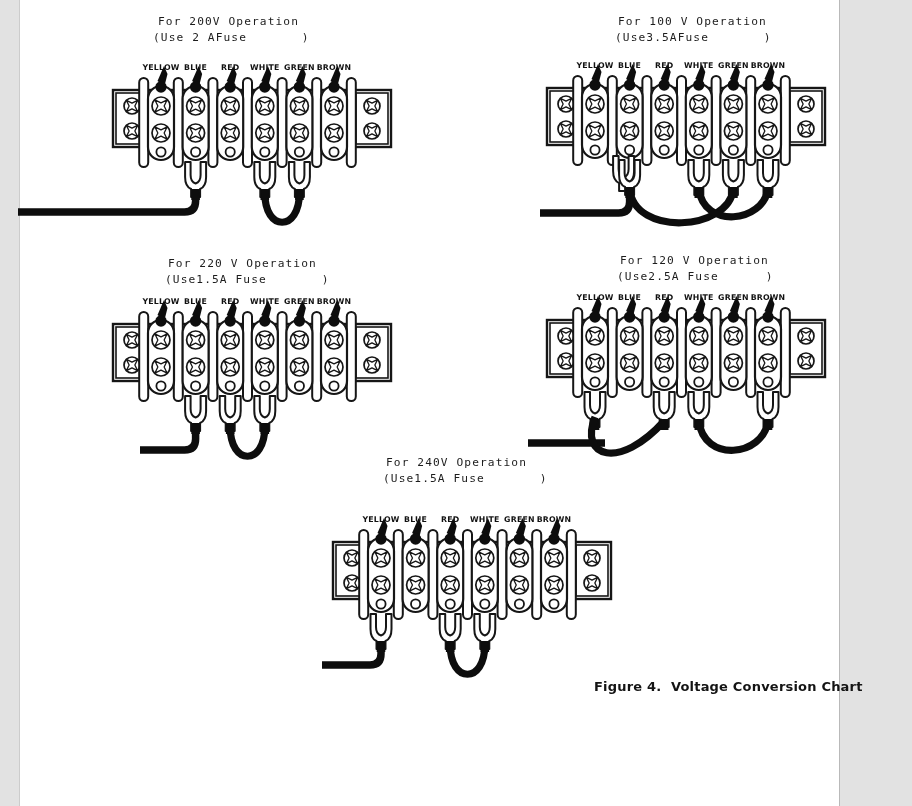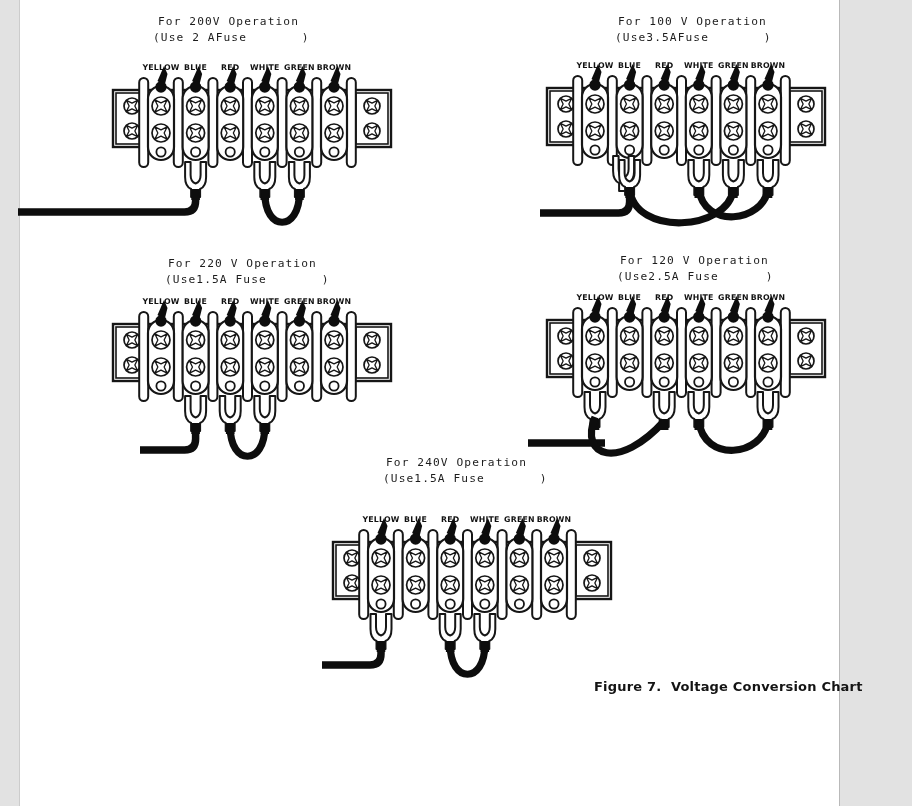--- a/index.html
+++ b/index.html
@@ -607,13 +607,13 @@
       L 156.8,72 L 156.8,85 Q 156.8,92 151.8,93.5
       Q 146.8,92 146.8,85 L 146.8,72 Z" fill="#fff" stroke="#161616" stroke-width="2" stroke-linejoin="round"></path>
       <rect x="147.5" y="99" width="8.6" height="11" fill="#0d0d0d"></rect>
       <path d="M 48,102 L 48,112 Q 48,123 37,123 L -11,123" stroke="#0d0d0d" stroke-width="7.5" fill="none"></path>
       <path d="M 117.2,103 C 117.2,142 151.8,142 151.8,103" stroke="#0d0d0d" stroke-width="7.2" fill="none"></path>
     </g>
     <text x="386" y="466" class="title">For 240V Operation</text>
     <text x="383" y="482" class="title" xml:space="preserve">(Use1.5A Fuse&nbsp;&nbsp;&nbsp;&nbsp;&nbsp;&nbsp;&nbsp;)</text>
   </svg>
 
-<div id="figure-caption">Figure 7.  Voltage Conversion Chart</div>
+<div id="figure-caption">Figure 4.  Voltage Conversion Chart</div>
 
 </body></html>

